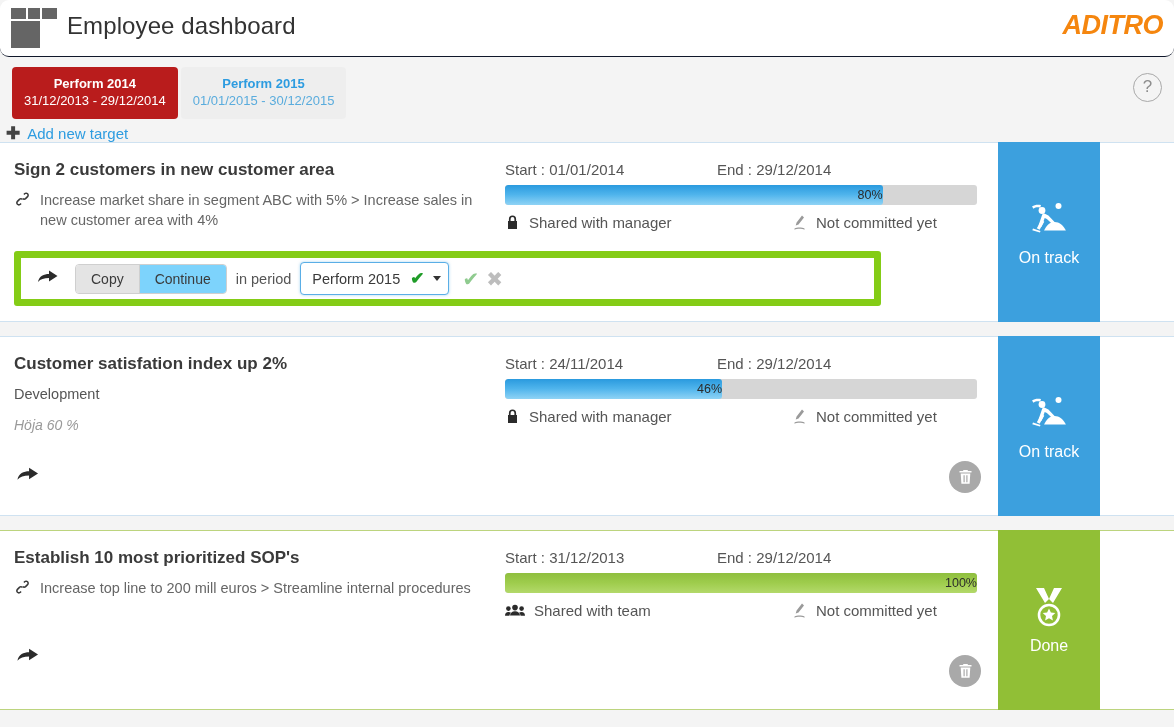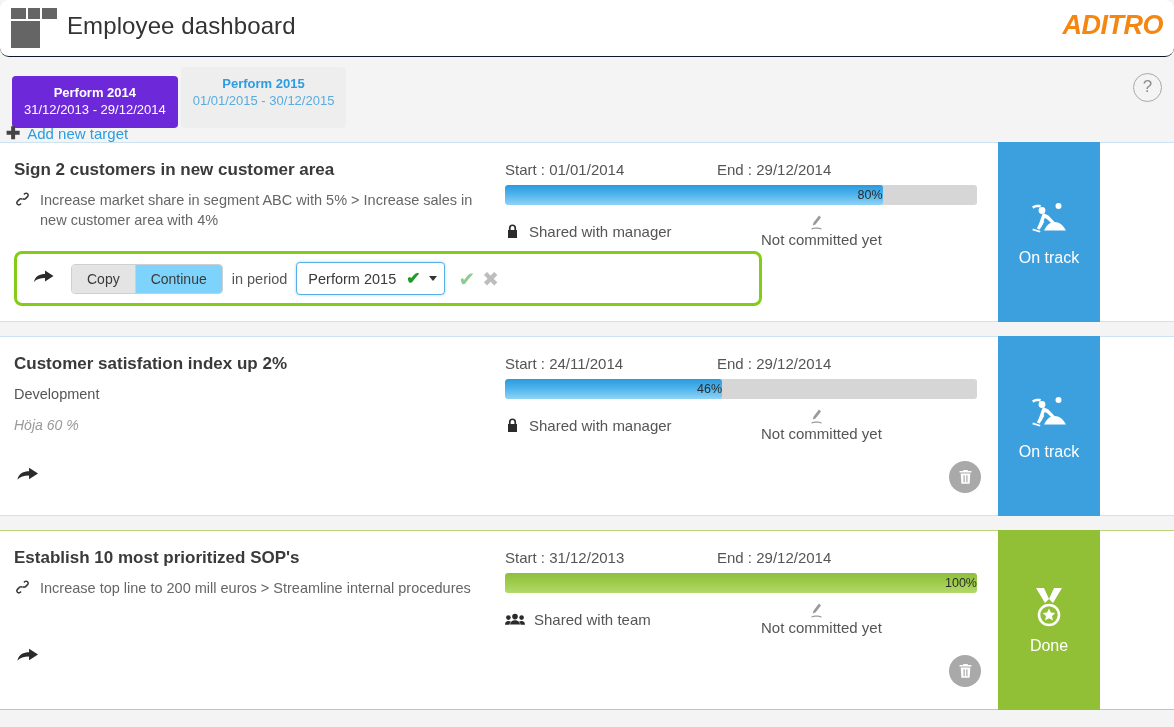--- a/index.html
+++ b/index.html
@@ -47,21 +47,21 @@
   .tabs { position: absolute; left: 12px; top: 10px; display: flex; }
   .tab {
     min-width: 152px;
     padding: 8px 12px 9px 12px;
     text-align: center;
     background: #eeeeee;
     border-radius: 4px;
     margin-right: 3px;
     cursor: pointer;
   }
-  .tab.active { background: #6d28d9; margin-top: 9px; }
+  .tab.active { background: #b91c1c; }
   .tab .tab-name {
     display: block;
     font-size: 13px; font-weight: bold; color: #2d9ce0;
     line-height: 17px;
   }
   .tab .tab-range {
     display: block;
     font-size: 13px; color: #5aacdd; line-height: 18px;
   }
   .tab.active .tab-name, .tab.active .tab-range { color: #ffffff; }
@@ -107,22 +107,22 @@
   }
   .card-sub .link-ico { flex: 0 0 26px; padding-top: 1px; }
   .plain-sub { font-size: 14.5px; color: #555; line-height: 21px; }
   .ital-sub { font-size: 14px; color: #999; font-style: italic; line-height: 21px; margin-top: 10px; }
 
   .share-arrow { position: absolute; left: 16px; cursor: pointer; }
 
   
   .actionbar {
     position: absolute; left: 14px; top: 108px;
-    width: 748px; height: 55px;
-    border: 3px solid #84cc16; border-radius: 8px;
+    width: 867px; height: 55px;
+    border: 7px solid #84cc16; border-radius: 3px;
     background: #fff;
     display: flex; align-items: center; padding-left: 16px;
   }
   .actionbar .sh { margin-right: 16px; }
   .btngroup { display: flex; border: 1px solid #cfcfcf; border-radius: 4px; overflow: hidden; }
   .btngroup button {
     font-family: "Liberation Sans", sans-serif;
     font-size: 14px; color: #3a3a3a;
     padding: 6px 15px; border: none; background: #7dd3fc; cursor: pointer;
   }
@@ -156,23 +156,23 @@
     position: absolute; left: 0; top: 0; bottom: 0; border-radius: 3px;
     background: linear-gradient(to bottom, #2a9ade 0%, #4fb4ec 48%, #8fd3f5 100%);
   }
   .progress-fill.green {
     background: linear-gradient(to bottom, #8fbf3f 0%, #9ecc4c 48%, #b3d96a 100%);
   }
   .progress-label {
     position: absolute; top: 0; height: 20px; line-height: 20px;
     font-size: 12.5px; color: #2b2b2b; text-align: right;
   }
-  .meta { display: flex; margin-top: 9px; font-size: 15px; color: #555; align-items: center; }
+  .meta { display: flex; margin-top: 9px; font-size: 15px; color: #555; align-items: center; gap: 31px; }
   .meta .m1 { width: 256px; display: flex; align-items: center; }
-  .meta .m2 { display: flex; align-items: center; flex-direction: column; }
+  .meta .m2 { display: flex; align-items: center; }
   .meta .mi { margin-right: 9px; display: inline-flex; }
 
   
   .trash {
     position: absolute; width: 32px; height: 32px; border-radius: 50%;
     background: #a9a9a9; display: flex; align-items: center;
     justify-content: center; cursor: pointer;
   }
 
   

